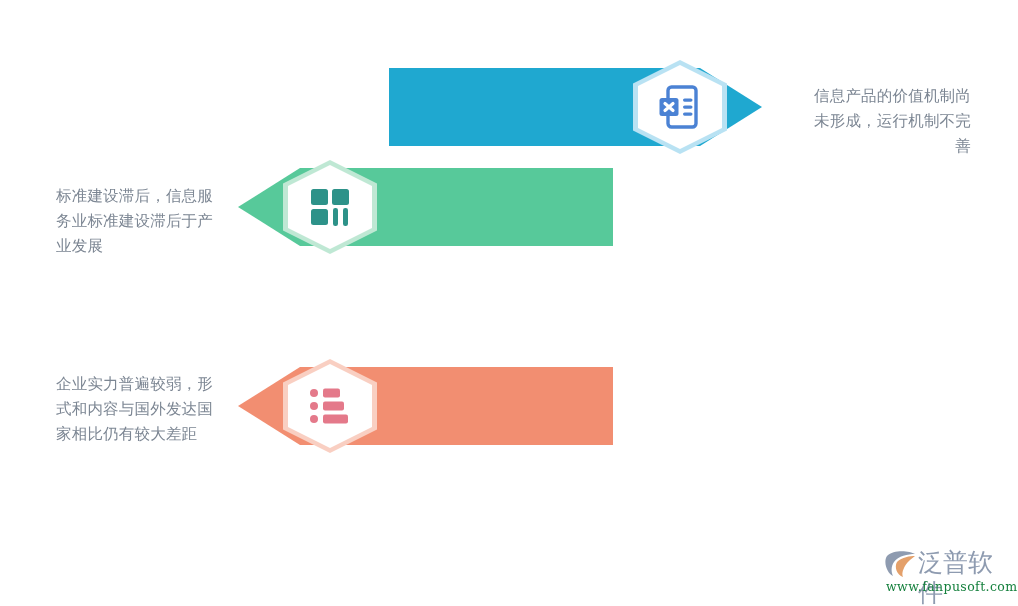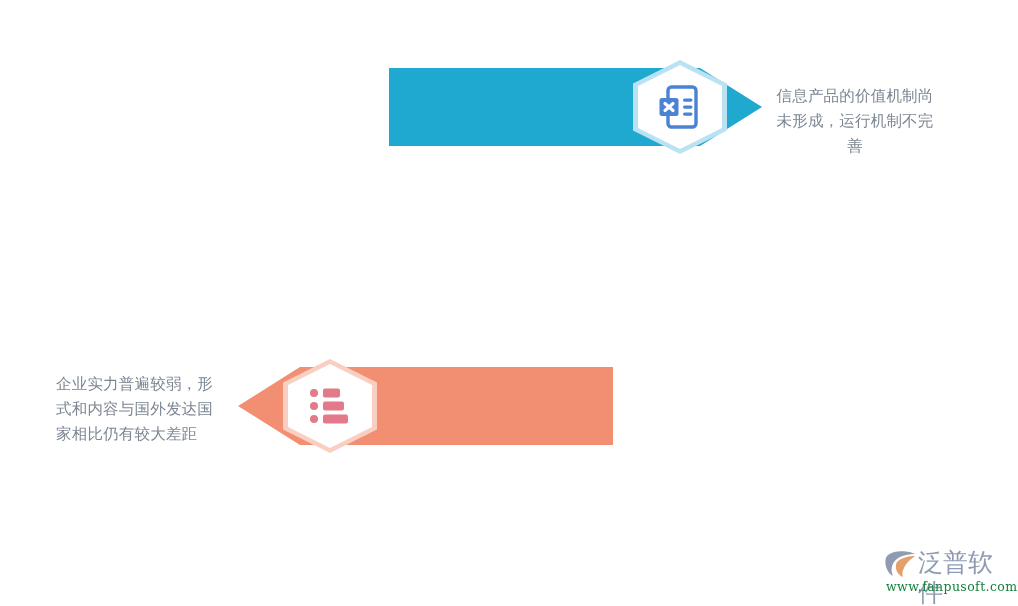--- a/index.html
+++ b/index.html
@@ -90,23 +90,23 @@
   
   .caption {
     position: absolute;
     color: #7c8693;
     font-size: 15.5px;
     line-height: 25px;
     letter-spacing: 0.2px;
     white-space: pre-line;
   }
   .caption-right {
-    left: 760px;
+    left: 781px;
     width: 190px;
-    text-align: center;
+    text-align: right;
   }
   .caption-left {
     left: 56px;
     width: 178px;
     text-align: left;
   }
 
   
   #logo {
     position: absolute;
@@ -166,20 +166,41 @@
           <rect x="28" y="30.5" width="9.5" height="3.2" rx="1.6" fill="#4b82d4"></rect>
         </svg>
       </div>
     </div>
 
     <div class="caption caption-right" style="top:26px;">信息产品的价值机制尚
 未形成，运行机制不完
 善</div>
   </div>
 
+  <div class="row" id="row-2" style="top:157px;">
+    <div class="bar bar-left" style="background:#57C99A;"></div>
+
+    <div class="badge badge-r2">
+      <div class="badge-outer" style="background:#bfe8d4;"></div>
+      <div class="badge-inner"></div>
+      <div class="badge-icon">
+        <svg viewBox="0 0 50 50" xmlns="http://www.w3.org/2000/svg">
+          <rect x="6" y="7" width="17" height="16" rx="2.5" fill="#2d9289"></rect>
+          <rect x="27" y="7" width="17" height="16" rx="2.5" fill="#2d9289"></rect>
+          <rect x="6" y="27" width="17" height="16" rx="2.5" fill="#2d9289"></rect>
+          <rect x="28" y="26" width="5" height="18" rx="2.2" fill="#2d9289"></rect>
+          <rect x="38" y="26" width="5" height="18" rx="2.2" fill="#2d9289"></rect>
+        </svg>
+      </div>
+    </div>
+
+    <div class="caption caption-left" style="top:26px;">标准建设滞后，信息服
+务业标准建设滞后于产
+业发展</div>
+  </div>
 
 
   <div class="row" id="row-4" style="top:356px;padding-left:48px;">
     <div class="bar bar-left" style="background:#F28E71;"></div>
 
     <div class="badge badge-r4">
       <div class="badge-outer" style="background:#f9cfc2;"></div>
       <div class="badge-inner"></div>
       <div class="badge-icon">
         <svg viewBox="0 0 50 50" xmlns="http://www.w3.org/2000/svg">

